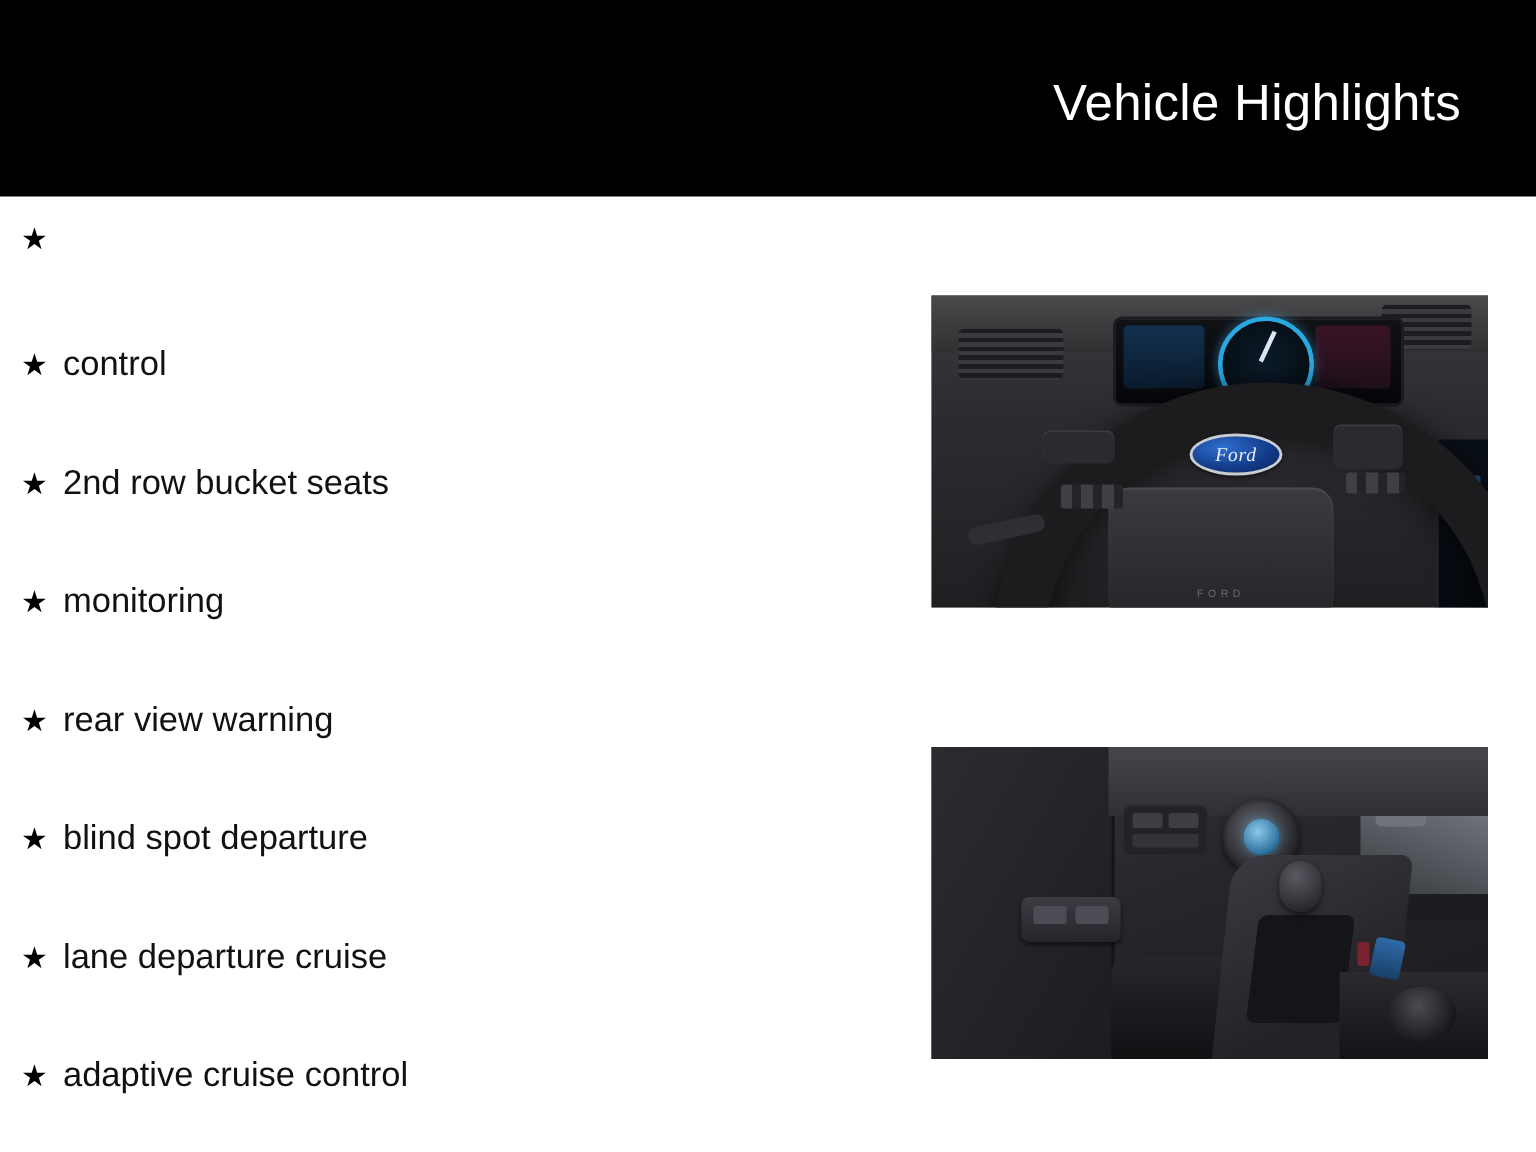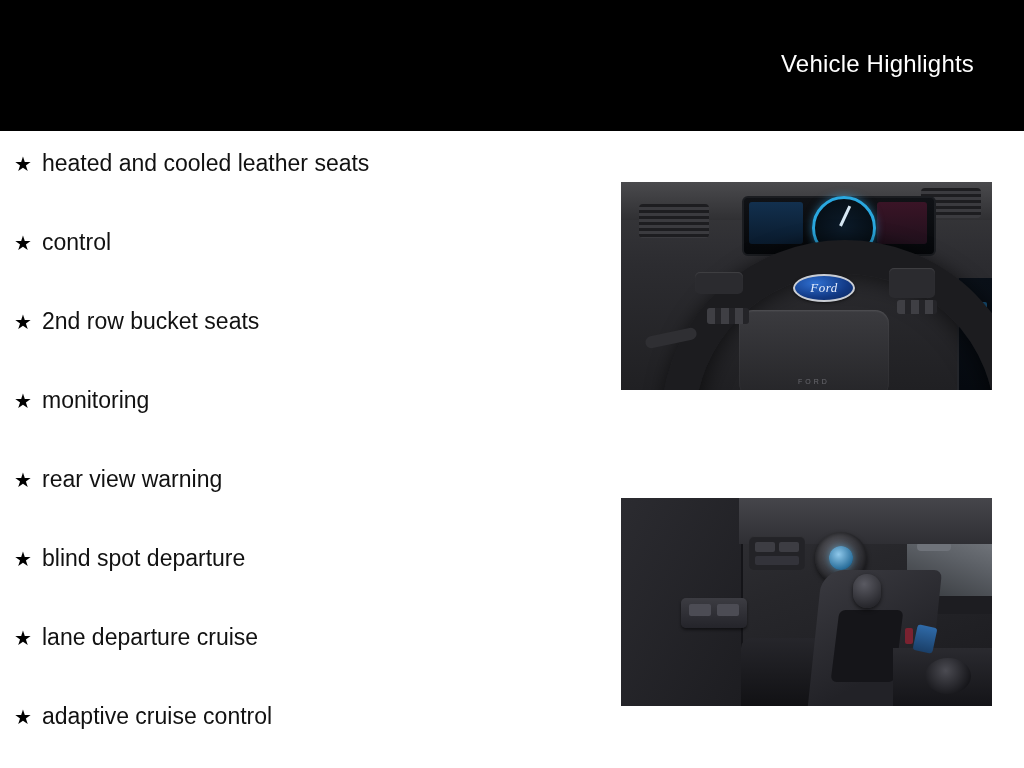--- a/index.html
+++ b/index.html
@@ -25,21 +25,21 @@
     top: 0;
     width: 1024px;
     height: 131px;
     background: #000000;
   }
   .header-title {
     position: absolute;
     right: 50px;
     top: 50px;
     color: #ffffff;
-    font-size: 24px;
+    font-size: 34px;
     font-weight: normal;
     letter-spacing: 0.2px;
     white-space: nowrap;
   }
   .features-list {
     position: absolute;
     left: 14px;
     top: 150px;
     width: 580px;
     list-style: none;
@@ -67,21 +67,21 @@
   }
 
   
   .photo {
     position: absolute;
     overflow: hidden;
     background: #2a2a2c;
   }
   .photo-steering {
     left: 621px;
-    top: 182px;
+    top: 197px;
     width: 371px;
     height: 208px;
   }
   .photo-console {
     left: 621px;
     top: 498px;
     width: 371px;
     height: 208px;
   }
   .ph-layer { position: absolute; }
@@ -307,21 +307,20 @@
 
 <div class="slide">
 
   <div class="header-bar">
     <div class="header-title">Vehicle Highlights</div>
   </div>
 
   <ul class="features-list">
     <li class="feature-item">
       <span class="bullet-star">★</span>
-      <span class="feature-text">heated and cooled leather seats</span>
     </li>
     <li class="feature-item">
       <span class="bullet-star">★</span>
       <span class="feature-text">control</span>
     </li>
     <li class="feature-item">
       <span class="bullet-star">★</span>
       <span class="feature-text">2nd row bucket seats</span>
     </li>
     <li class="feature-item">

